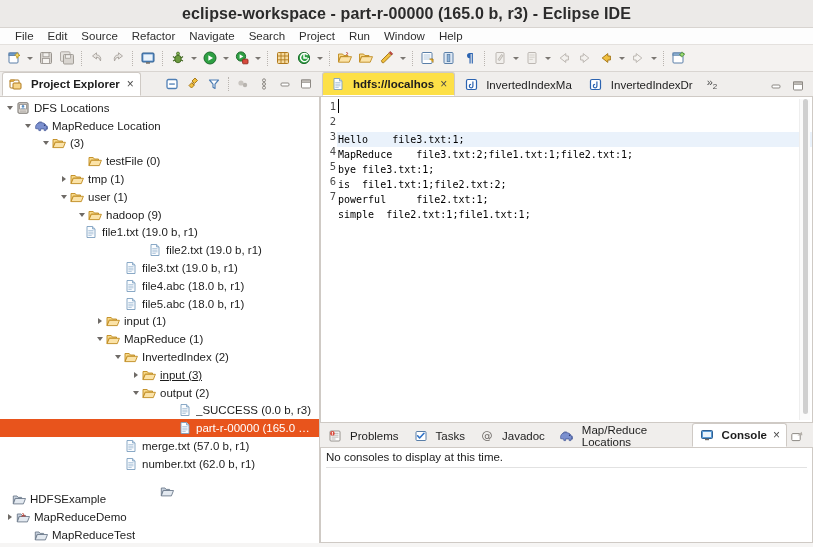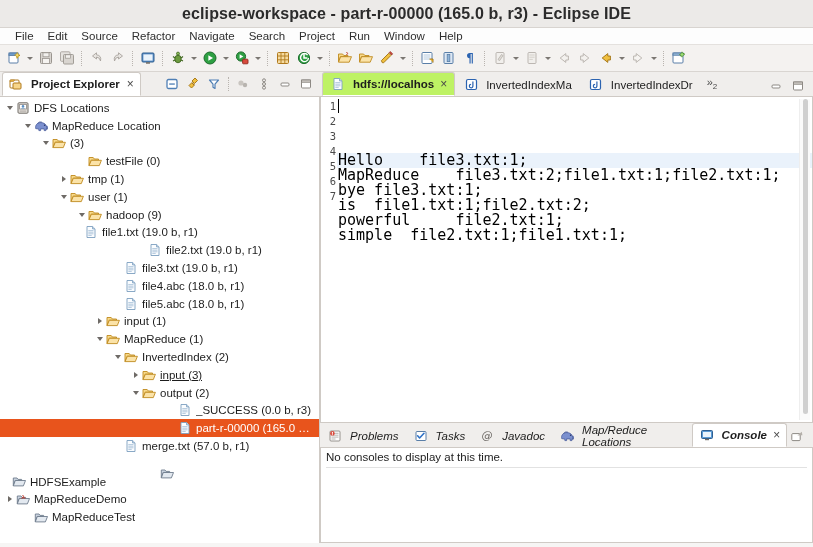--- a/index.html
+++ b/index.html
@@ -106,21 +106,21 @@
   .edtabs {
     height:25px; display:flex; align-items:flex-end;
     background:#f0eeec; border-bottom:1px solid #cfcac5;
   }
   .etab {
     height:24px; display:flex; align-items:center; gap:4px;
     padding:0 7px; font-size:11.5px; color:#1d1d1d;
     border:1px solid transparent; border-bottom:none;
   }
   .etab.active {
-    background:#bef264; font-weight:bold;
+    background:#fde047; font-weight:bold;
     border:1px solid #cfcac5; border-bottom:1px solid #fff;
     border-top-left-radius:3px; border-top-right-radius:3px;
     margin-left:2px;
   }
   .etab .close { font-size:12px; color:#4a4a4a; font-weight:normal; margin-left:2px; line-height:1; }
   .echev { font-size:11px; color:#4a4a4a; padding:0 6px; align-self:center; }
   .etools { margin-left:auto; display:flex; align-items:center; padding-right:5px; gap:2px; }
 
   .editor {
     flex:1; background:#fff; position:relative; overflow:hidden;
@@ -130,21 +130,21 @@
   }
   .gutter {
     width:16px; flex:0 0 16px;
     padding-top:2px;
     font-family:"DejaVu Sans Mono", monospace; font-size:10.5px; color:#4a4a4a;
     text-align:right; padding-right:1px; background:#fff;
   }
   .gutter div { height:15px; line-height:15px; }
   .code {
     flex:1; padding-top:2px; position:relative;
-    font-family:"DejaVu Sans Mono", monospace; font-size:15px; color:#000;
+    font-family:"DejaVu Sans Mono", monospace; font-size:10px; color:#000;
     white-space:pre; overflow:hidden;
   }
   .code .cl { height:15px; line-height:15px; padding-left:1px; }
   .code .cl.cur { background:#eaf2fb; }
   .caret { position:absolute; left:1px; top:2px; width:1px; height:14px; background:#000; }
   .vscroll {
     position:absolute; right:2px; top:2px; bottom:2px; width:11px;
     background:#fafafa; border-left:1px solid #eeeeee;
   }
   .vscroll i { position:absolute; left:3px; top:0; width:5px; height:98%;
@@ -152,21 +152,21 @@
 
   
   .bottom { height:120px; display:flex; flex-direction:column; background:#f6f5f4; }
   .btabs {
     height:25px; display:flex; align-items:flex-end;
     background:#f0eeec; border-bottom:1px solid #cfcac5;
   }
   .btab {
     height:24px; display:flex; align-items:center; gap:4px;
     padding:0 6px; font-size:11.5px; color:#1d1d1d;
-    border:1px solid transparent; border-bottom:none;font-style:italic;
+    border:1px solid transparent; border-bottom:none;
   }
   .btab.active {
     background:#fff; font-weight:bold;
     border:1px solid #cfcac5; border-bottom:1px solid #fff;
     border-top-left-radius:3px; border-top-right-radius:3px;
   }
   .btab .close { font-size:12px; color:#4a4a4a; font-weight:normal; margin-left:2px; line-height:1; }
   .btools { margin-left:auto; display:flex; align-items:center; padding-right:6px; }
   .console {
     flex:1; background:#fff; border:1px solid #cfcac5; border-top:none;
@@ -723,20 +723,33 @@
           <span class="ico">
             <svg width="14" height="14" viewBox="0 0 14 14">
               <path d="M3 1.5 L8.6 1.5 L11 3.9 L11 12.5 L3 12.5 Z" fill="#fbfdff" stroke="#7d9fc0" stroke-width=".9" stroke-linejoin="round"></path>
               <path d="M8.6 1.5 L8.6 3.9 L11 3.9" fill="#d8e7f3" stroke="#7d9fc0" stroke-width=".9"></path>
               <g stroke="#9fbad4" stroke-width=".8">
                 <path d="M4.3 5.6h5.2M4.3 7.2h5.2M4.3 8.8h5.2M4.3 10.4h3.4"></path>
               </g>
             </svg>
           </span>
           <span class="lbl">merge.txt (57.0 b, r1)</span>
+        </div>
+        <div class="row" style="padding-left: 112px;">
+          <span class="twisty"></span>
+          <span class="ico">
+            <svg width="14" height="14" viewBox="0 0 14 14">
+              <path d="M3 1.5 L8.6 1.5 L11 3.9 L11 12.5 L3 12.5 Z" fill="#fbfdff" stroke="#7d9fc0" stroke-width=".9" stroke-linejoin="round"></path>
+              <path d="M8.6 1.5 L8.6 3.9 L11 3.9" fill="#d8e7f3" stroke="#7d9fc0" stroke-width=".9"></path>
+              <g stroke="#9fbad4" stroke-width=".8">
+                <path d="M4.3 5.6h5.2M4.3 7.2h5.2M4.3 8.8h5.2M4.3 10.4h3.4"></path>
+              </g>
+            </svg>
+          </span>
+          <span class="lbl">number.txt (62.0 b, r1)</span>
         </div>
         <div class="row" style="padding-left: 22px; flex-direction: column;">
           <span class="twisty"></span>
           <span class="ico">
             <svg width="15" height="13" viewBox="0 0 15 13">
               <path d="M1.3 10.8 L1.3 3 L5 3 L6.1 4.4 L9.6 4.4 L9.6 5.4 L3.2 5.4 Z" fill="#cdd6e2" stroke="#6e7c8c" stroke-width=".9" stroke-linejoin="round"></path>
               <path d="M3.3 5.5 L13.5 5.5 L11.4 10.9 L1.3 10.9 Z" fill="#e3e9f0" stroke="#6e7c8c" stroke-width=".9" stroke-linejoin="round"></path>
             </svg>
           </span>
           <span class="lbl">DedupTest</span>

